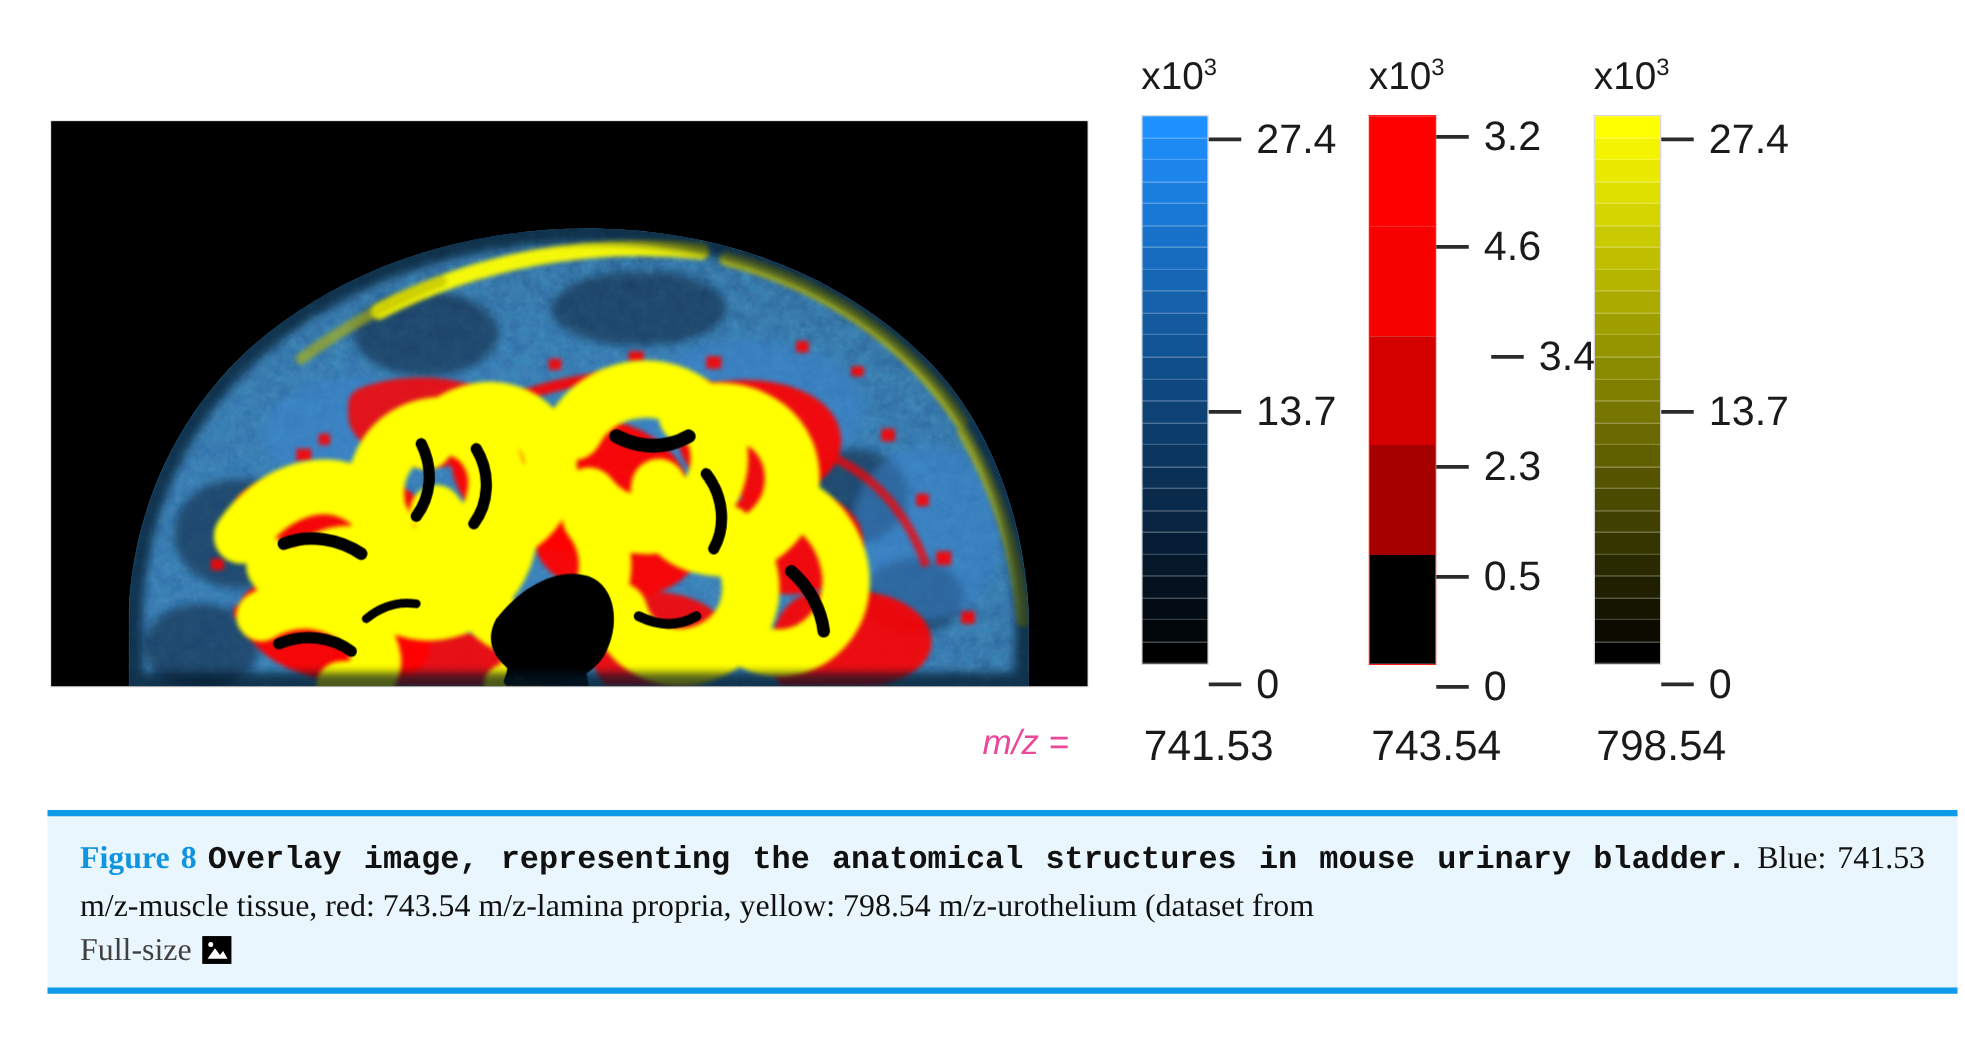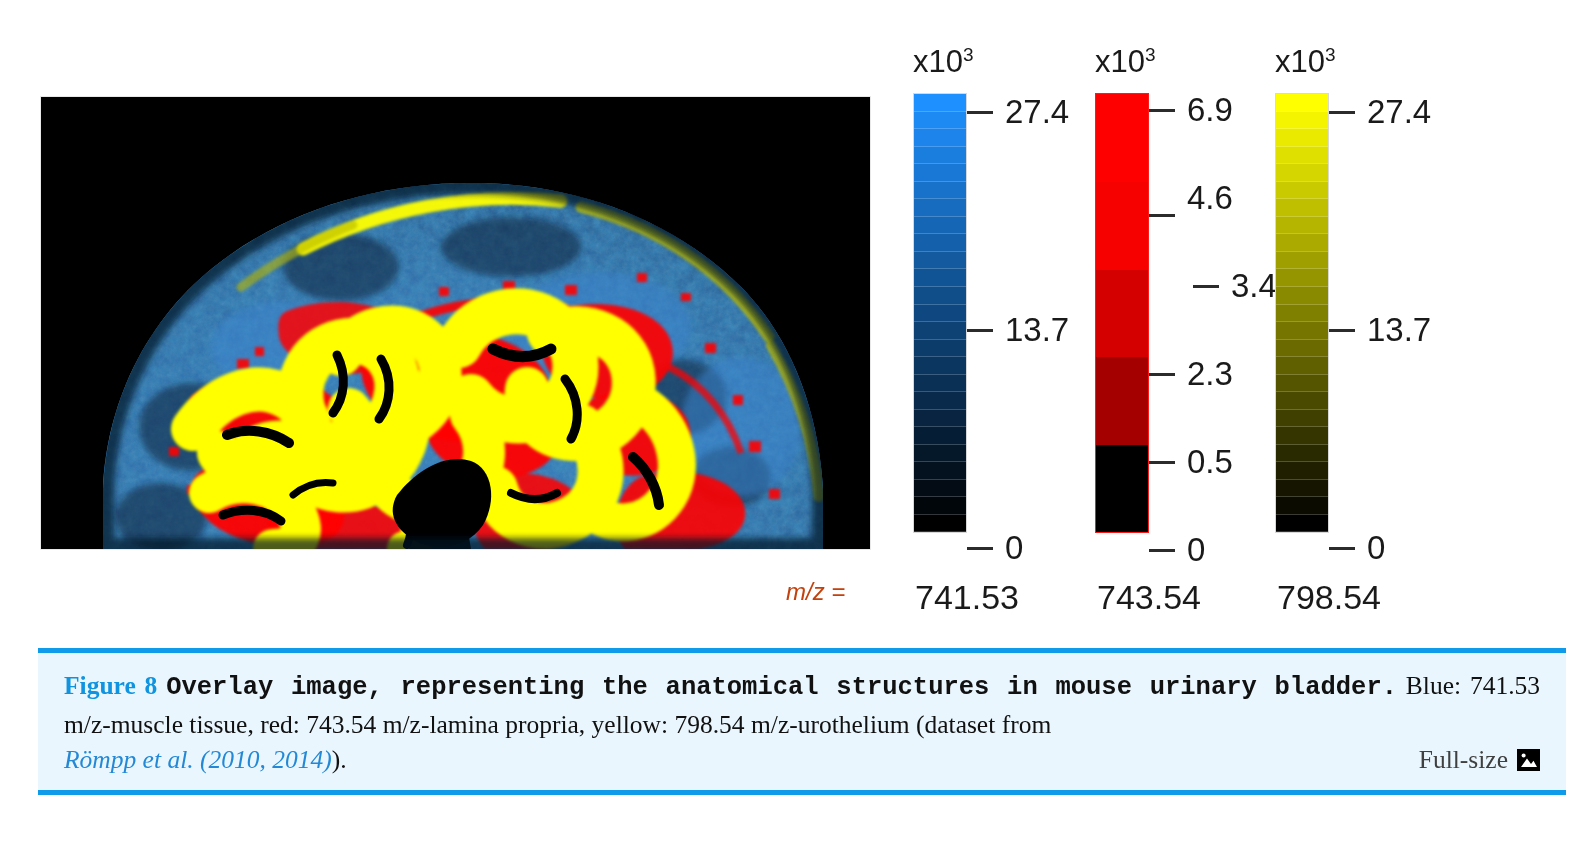--- a/index.html
+++ b/index.html
@@ -40,21 +40,21 @@
   .tick-label{
     font-family:"Liberation Sans", sans-serif;
     font-size:33px;color:#1a1a1a;margin-left:12px;white-space:nowrap;
   }
 
   
   .mz-row{position:absolute;top:578px;left:0;width:1572px;height:46px;}
   .mz-eq{
     position:absolute;left:770px;top:0;
     font-family:"Liberation Sans", sans-serif;
-    font-style:italic;font-size:24px;color:#c2410c;white-space:nowrap;
+    font-style:italic;font-size:28px;color:#ec4899;white-space:nowrap;
   }
   .mz-val{
     position:absolute;top:0;
     font-family:"Liberation Sans", sans-serif;
     font-size:34px;color:#1a1a1a;white-space:nowrap;
   }
 
   
   .caption-box{
     position:absolute;left:22px;top:648px;width:1528px;
@@ -324,23 +324,23 @@
       <div class="cbar-bar red-bar" id="bar-red" style="display: flex; flex-direction: column;">
           <div style="flex:1 1 0;background:#ff0000;"></div>
           <div style="flex:1 1 0;background:#f60000;"></div>
           <div style="flex:1 1 0;background:#d40000;"></div>
           <div style="flex:1 1 0;background:#a50000;"></div>
           <div style="flex:1 1 0;background:#000000;"></div>
         </div>
       <div class="cbar-ticks">
         <div class="tick" style="top:-2px;">
           <span class="tick-line"></span>
-          <span class="tick-label">6.9</span>
-        </div>
-        <div class="tick" style="top:86px;align-items:flex-end;">
+          <span class="tick-label">3.2</span>
+        </div>
+        <div class="tick" style="top:86px;">
           <span class="tick-line"></span>
           <span class="tick-label">4.6</span>
         </div>
         <div class="tick" style="top:174px;margin-left:44px;">
           <span class="tick-line"></span>
           <span class="tick-label">3.4</span>
         </div>
         <div class="tick" style="top:262px;">
           <span class="tick-line"></span>
           <span class="tick-label">2.3</span>
@@ -410,21 +410,20 @@
     <span class="mz-eq">m/z =</span>
     <span class="mz-val" style="left:899px;">741.53</span>
     <span class="mz-val" style="left:1081px;">743.54</span>
     <span class="mz-val" style="left:1261px;">798.54</span>
   </div>
 
   <div class="caption-box">
     <p class="caption-text"><span class="fig-label">Figure 8</span> <span class="cap-bold">Overlay image, representing the anatomical structures in mouse urinary bladder.</span> <span>Blue:</span> <span>741.53</span> <span class="it">m/z</span><span>-muscle tissue, red:</span> <span>743.54</span> <span class="it">m/z</span><span>-lamina propria, yellow:</span> <span>798.54</span> <span class="it">m/z</span><span>-urothelium (dataset from</span></p>
 
     <div class="cap-last-line">
-      <span class="cap-left"><span class="cite-link">Römpp et al. (2010, 2014)</span><span>).</span></span>
 
       <span class="cap-right">
         <span class="fullsize-link">Full-size</span>
         <span class="img-icon">
           <svg width="19" height="18" viewBox="0 0 19 18">
             <rect x="0" y="0" width="19" height="18" fill="#000"></rect>
             <circle cx="4.6" cy="4.6" r="2.0" fill="#fff"></circle>
             <polygon points="2,16 8,7.5 12,13 14.5,9.8 18,16" fill="#fff"></polygon>
           </svg>
         </span>

